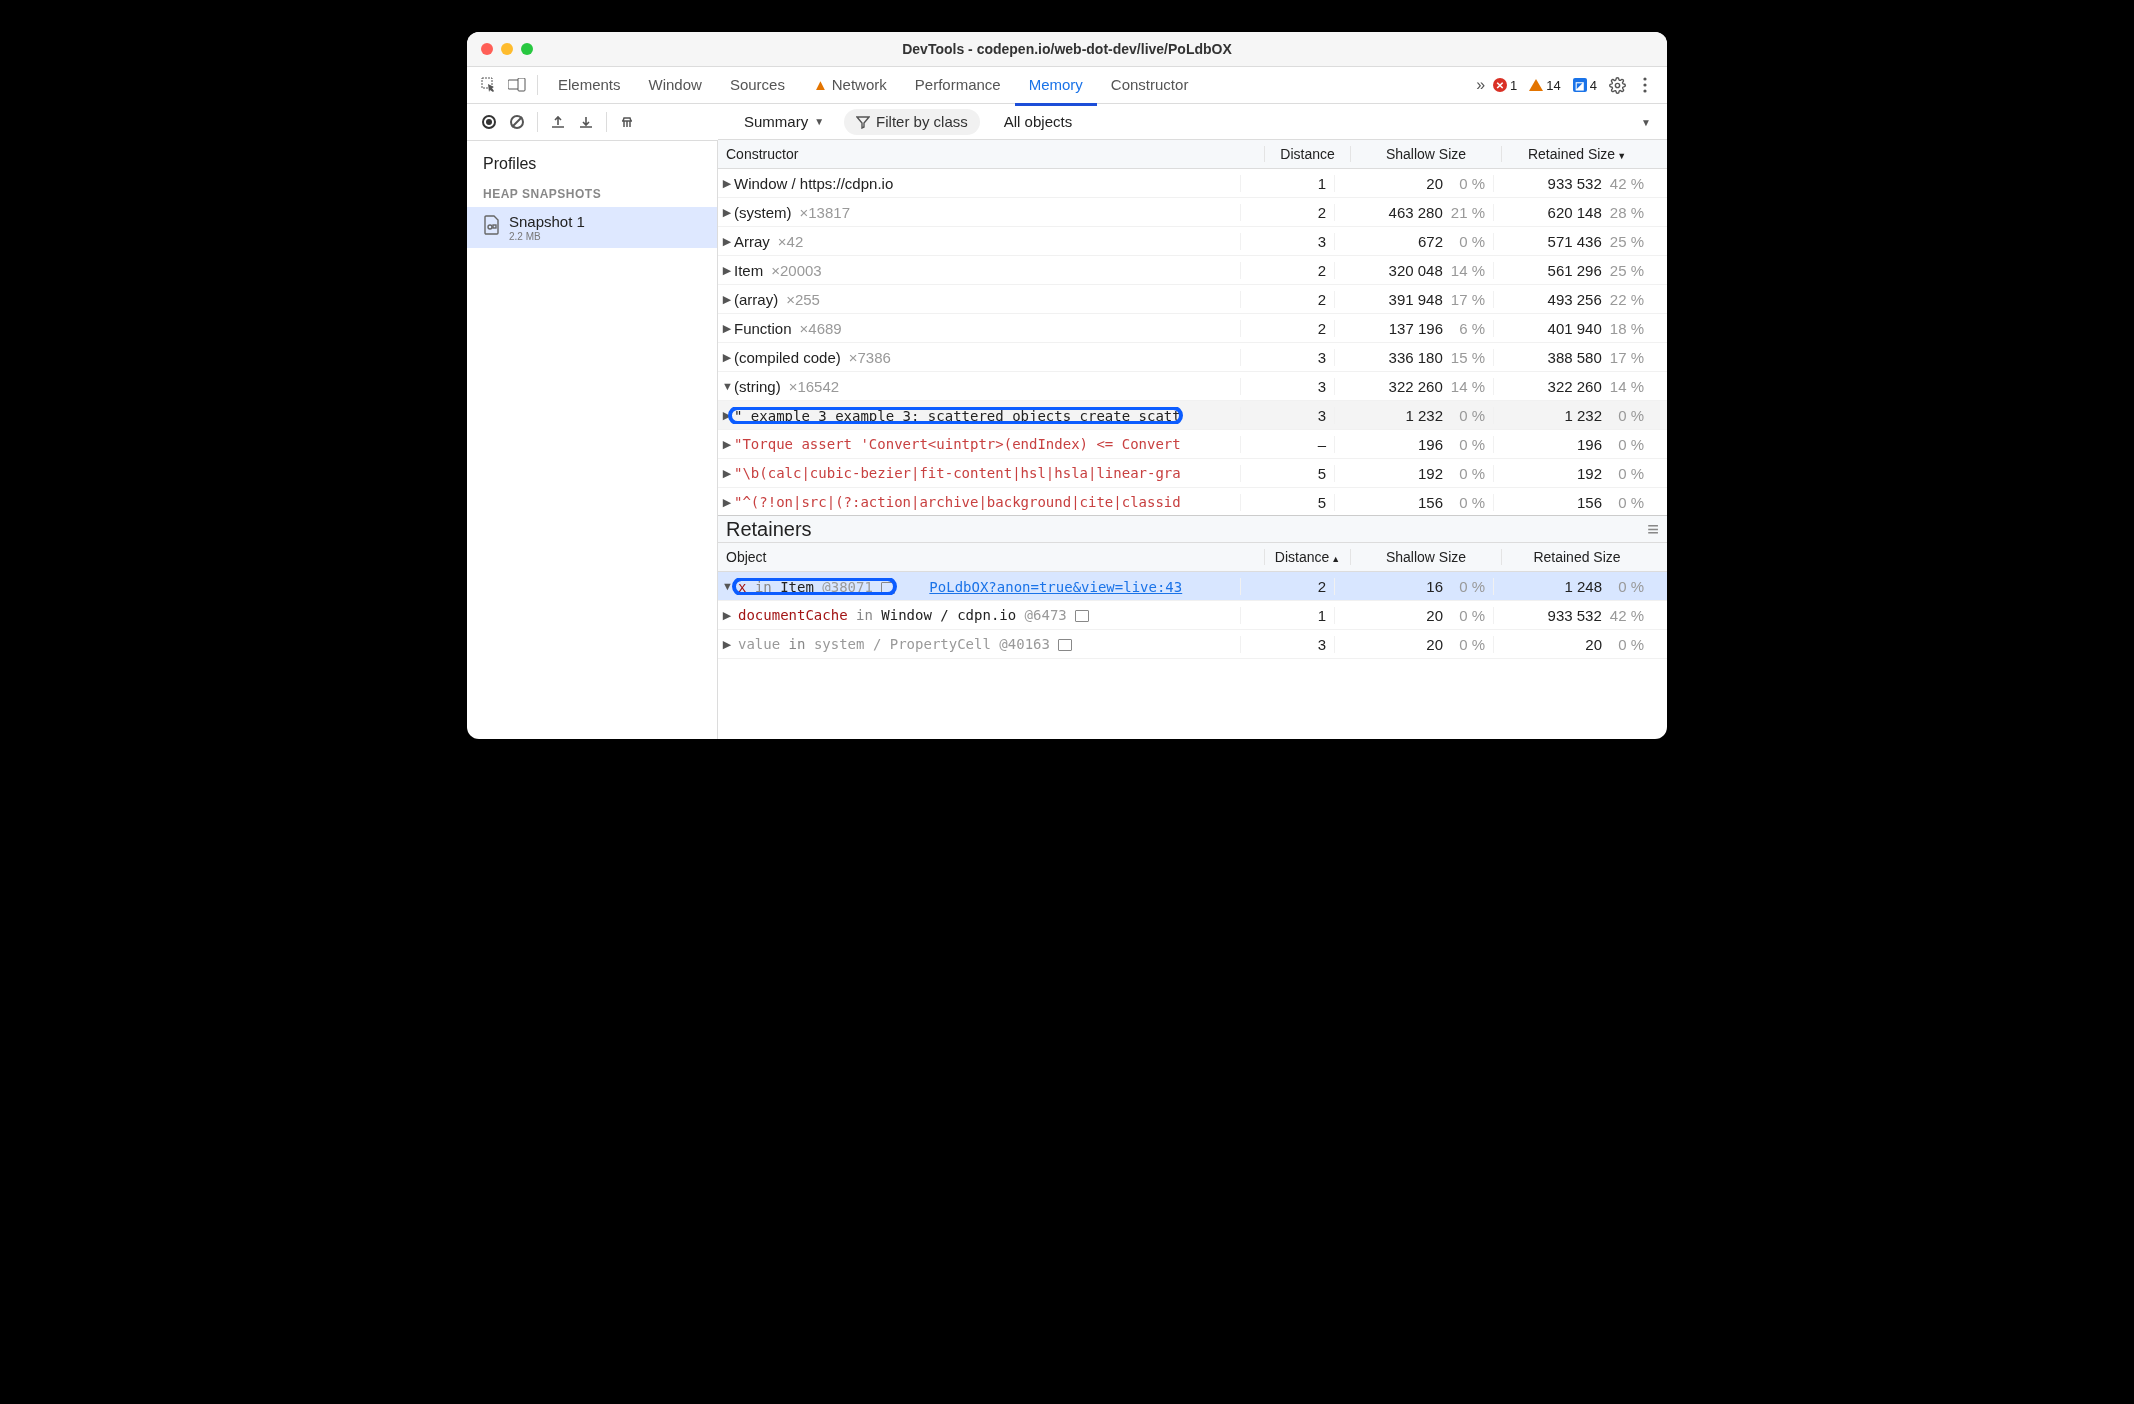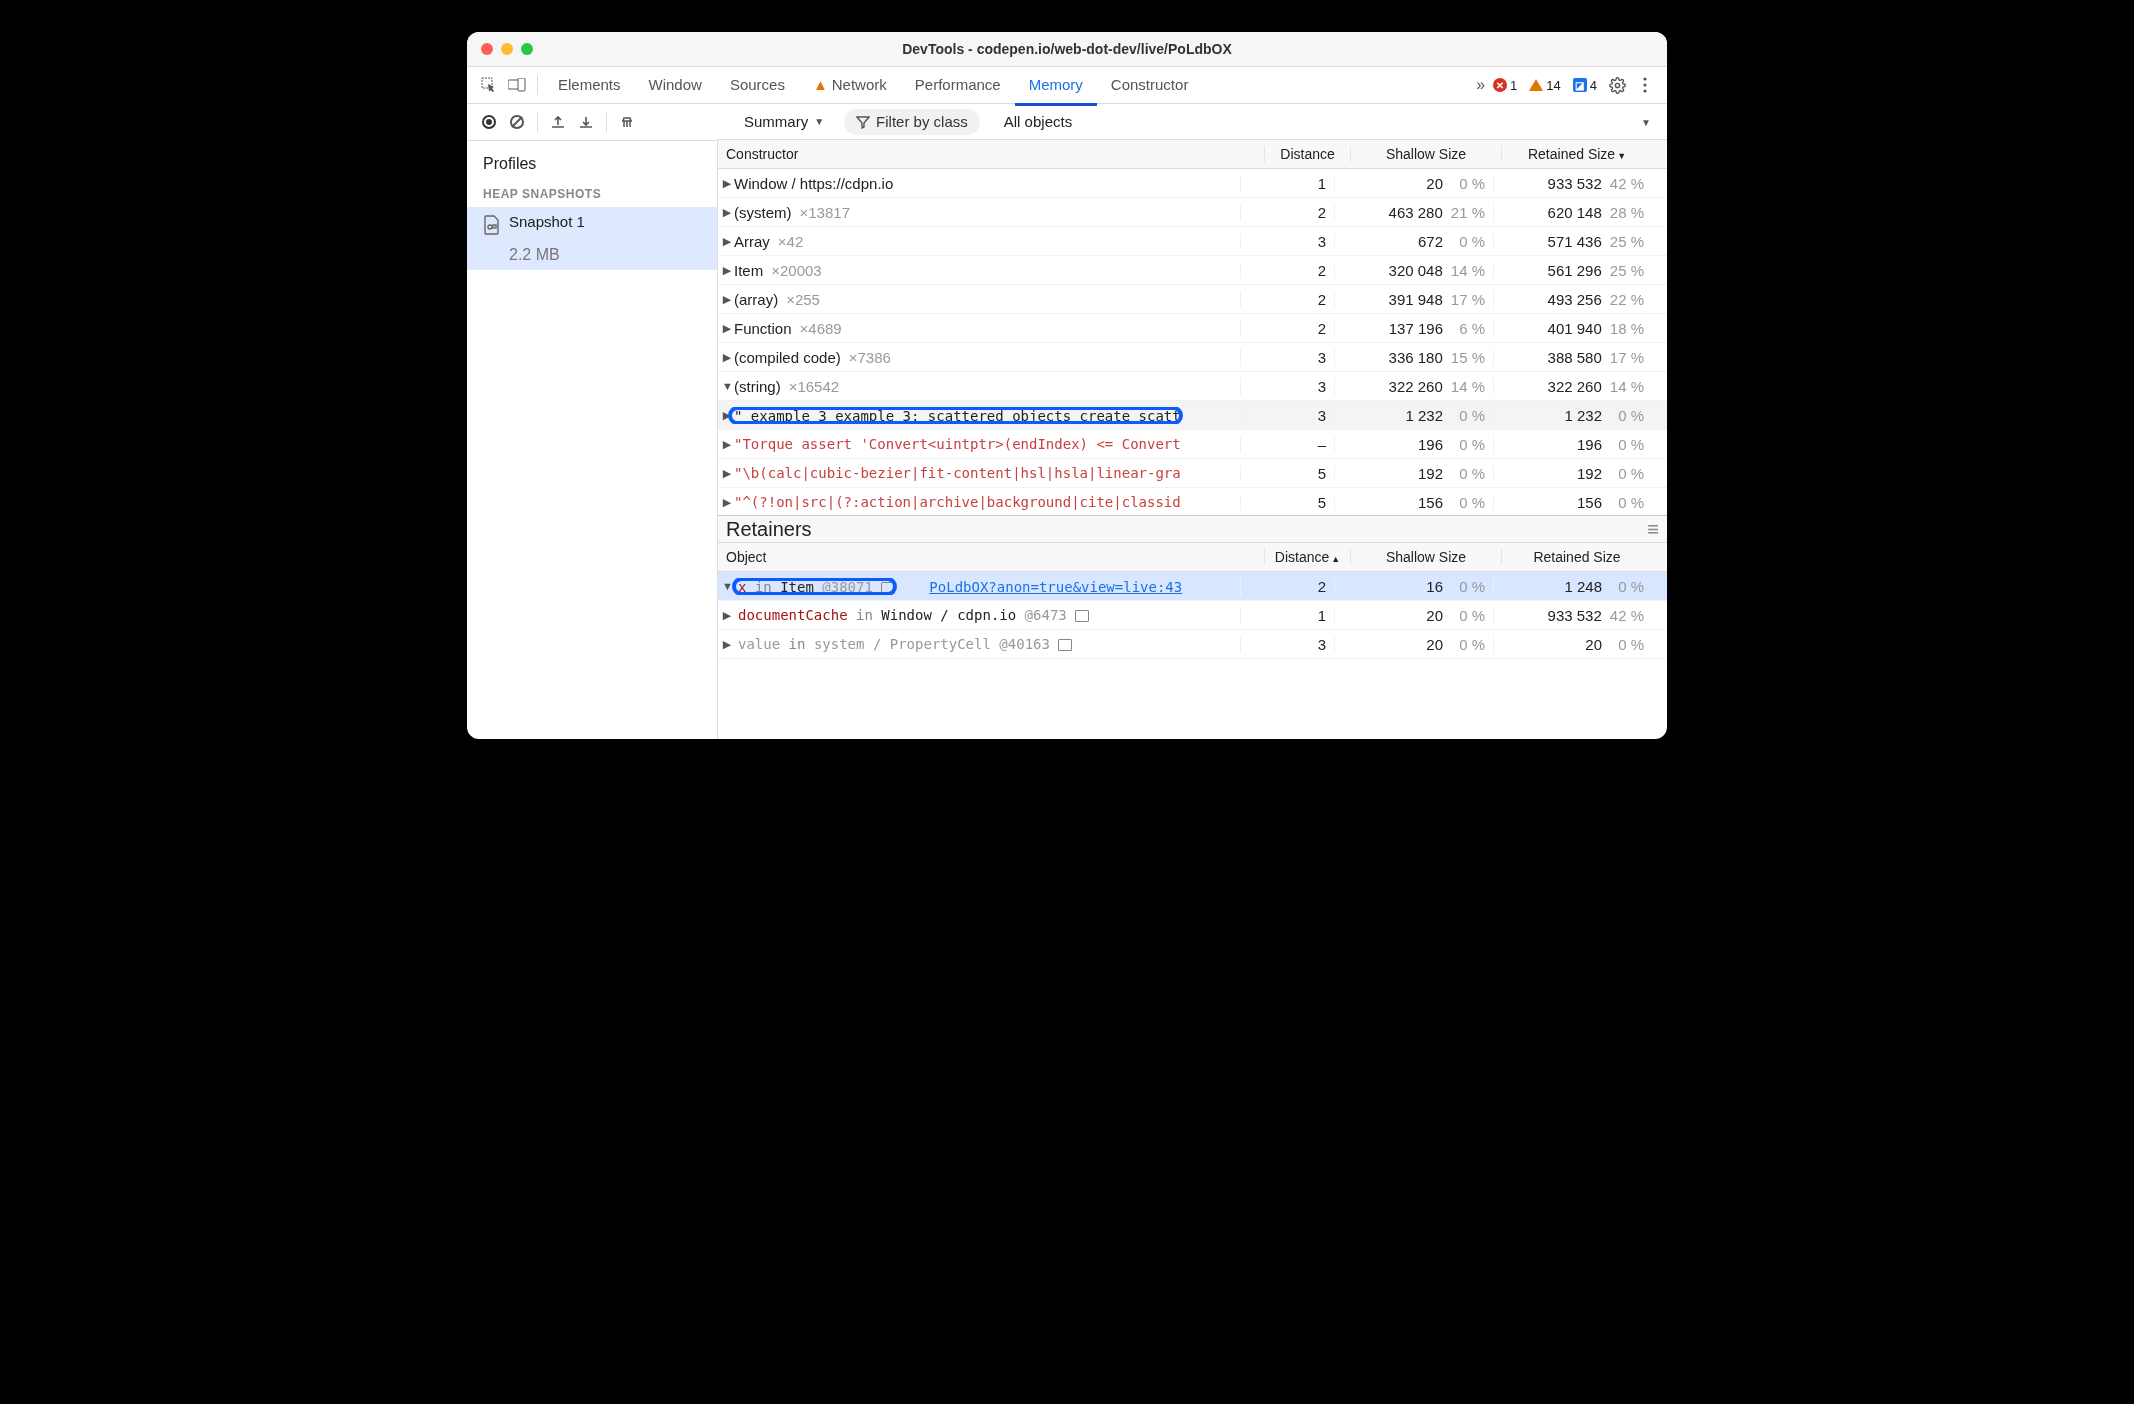--- a/index.html
+++ b/index.html
@@ -33,21 +33,21 @@
 .dropdown{margin-left:8px;height:26px;padding:0 10px;line-height:26px;display:flex;align-items:center;gap:6px;cursor:pointer;}
 
 .main{display:flex;height:598px;}
 .left{width:250px;border-right:1px solid #dcdcdc;padding:14px 0;}
 .left h4{margin:0 16px 10px;font-size:16px;font-weight:500;}
 .left .subhead{margin:14px 16px 6px;font-size:12px;letter-spacing:.5px;color:#888;font-weight:600;}
 .snap{padding:6px 12px 6px 16px;display:flex;gap:8px;align-items:flex-start;cursor:pointer;}
 .snap.sel{background:#dee8ff;}
 .snap .sicon{color:#666;margin-top:2px;}
 .snap .sname{font-size:15px;}
-.snap .ssize{font-size:16px;color:#777;margin-top:16px;}
+.snap .ssize{font-size:10px;color:#777;margin-top:1px;}
 .right{flex:1;display:flex;flex-direction:column;min-width:0;}
 .theadrow{display:flex;height:28px;background:#f6f8fa;border-bottom:1px solid #dcdcdc;align-items:center;font-size:14px;font-weight:500;white-space:nowrap;}
 .theadrow .c1{flex:1;padding-left:8px;}
 .theadrow .cn{width:85px;text-align:center;border-left:1px solid #e4e4e4;}
 .theadrow .cnw{width:150px;text-align:center;border-left:1px solid #e4e4e4;}
 .grid{flex:1;overflow:hidden;}
 .row{display:flex;height:28px;align-items:center;font-size:15px;border-bottom:0.5px solid #f1f1f1;}
 .row.hl{background:#f4f4f4;}
 .row .c1{flex:1;overflow:hidden;white-space:nowrap;text-overflow:ellipsis;display:flex;align-items:center;padding-left:4px;}
 .row .cn{width:85px;text-align:right;padding-right:8px;border-left:1px solid #f1f1f1;}

